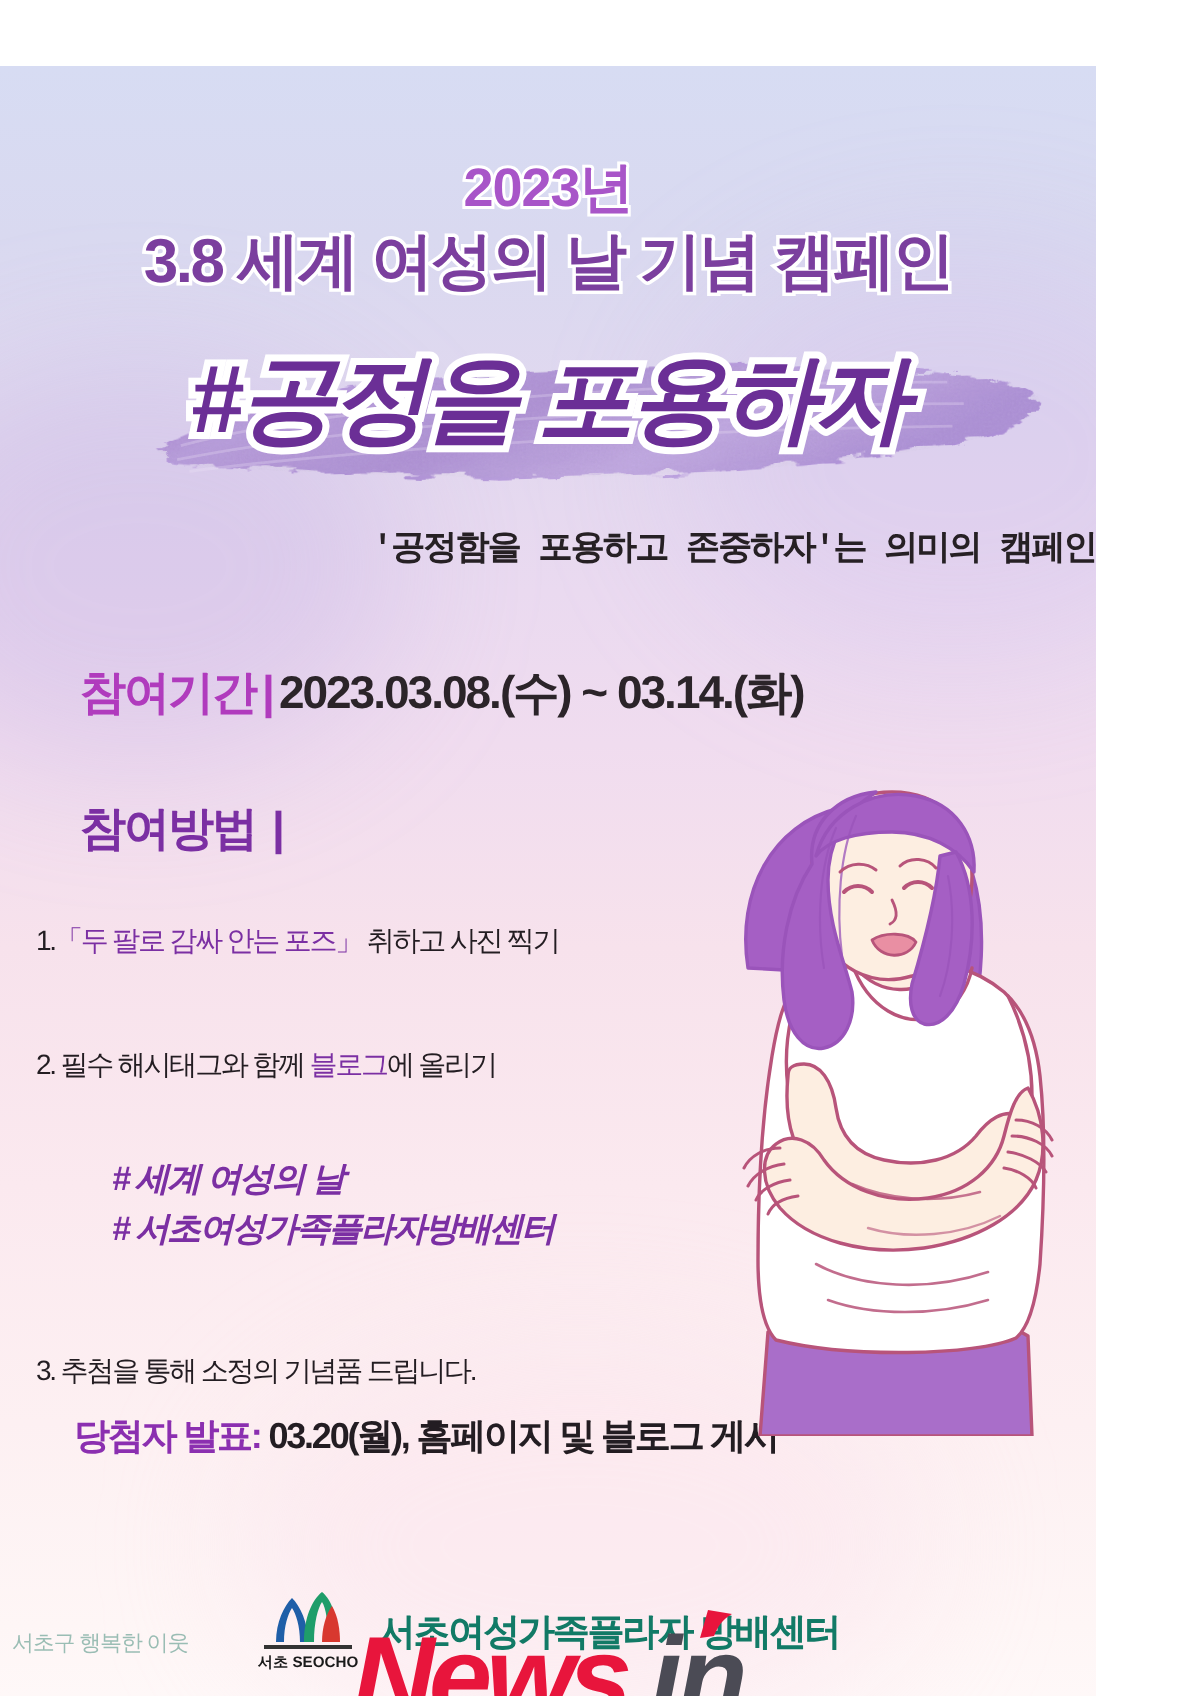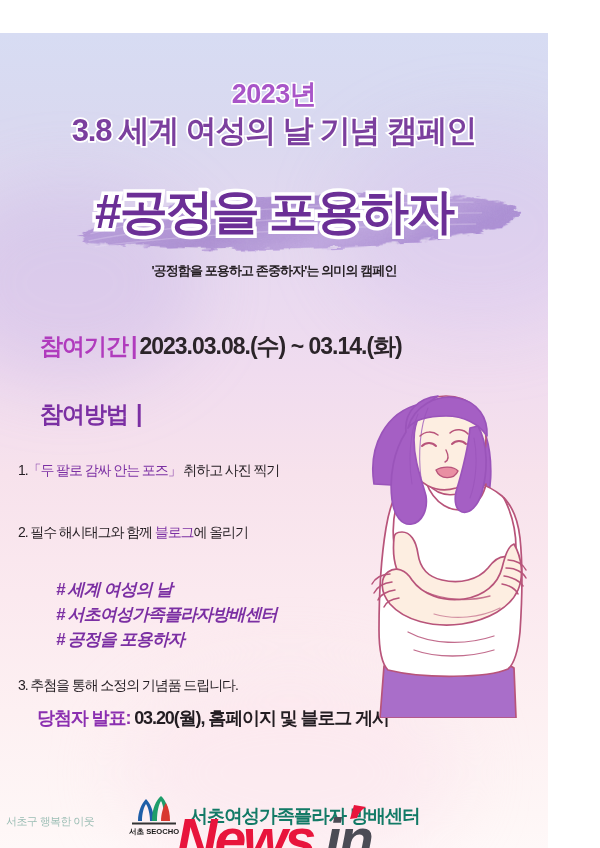--- a/index.html
+++ b/index.html
@@ -66,22 +66,23 @@
     color: #7b3f9e;
     -webkit-text-stroke: 3.5px #ffffff;
     paint-order: stroke fill;
     line-height: 1.2;
   }
 
   
   .hero {
     position: absolute;
     left: 0; right: 0;
-    top: 145px;
+    top: 134px;
     height: 78px;
+    font-style: italic;
   }
   .brush {
     position: absolute;
     left: 72px;
     top: 6px;
     width: 452px;
     height: 68px;
     transform: rotate(-1.6deg);
     opacity: .92;
   }
@@ -97,25 +98,26 @@
     -webkit-text-stroke: 7px #ffffff;
     paint-order: stroke fill;
     line-height: 1.25;
     white-space: nowrap;
   }
 
   .subtitle {
     position: absolute;
     left: 0; right: 0;
     top: 229px;
-    text-align: center;
-    font-size: 13px;
+    text-align: right;
+    font-size: 17px;
     font-weight: bold;
     letter-spacing: -0.9px;
     color: #262024;
+    font-family: Liberation Mono, monospace;
   }
 
   
   .period {
     position: absolute;
     left: 40px;
     top: 298px;
     font-size: 23px;
     font-weight: bold;
     letter-spacing: -1px;
@@ -333,23 +335,20 @@
     <span>2.</span><span> 필수 해시태그와 함께 </span><span class="hl">블로그</span><span>에 올리기</span>
   </div>
 
   <div class="tags">
     <div class="tag">
       <span class="hash">#</span><span>세계 여성의 날</span>
     </div>
     <div class="tag">
       <span class="hash">#</span><span>서초여성가족플라자방배센터</span>
     </div>
-    <div class="tag">
-      <span class="hash">#</span><span>공정을 포용하자</span>
-    </div>
   </div>
 
   <div class="step step-3">
     <span>3.</span><span> 추첨을 통해 소정의 기념품 드립니다.</span>
   </div>
 
   <div class="step-3-sub">
     <span class="hl">당첨자 발표:</span><span> 03.20(월), 홈페이지 및 블로그 게시</span>
   </div>
 

